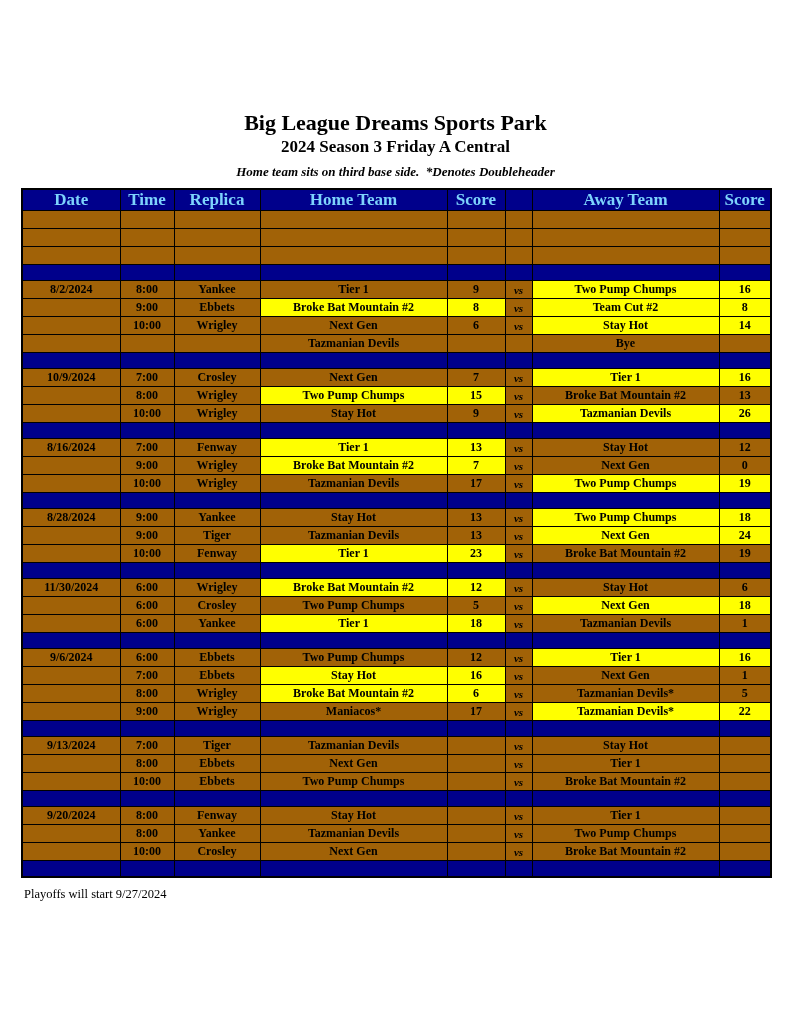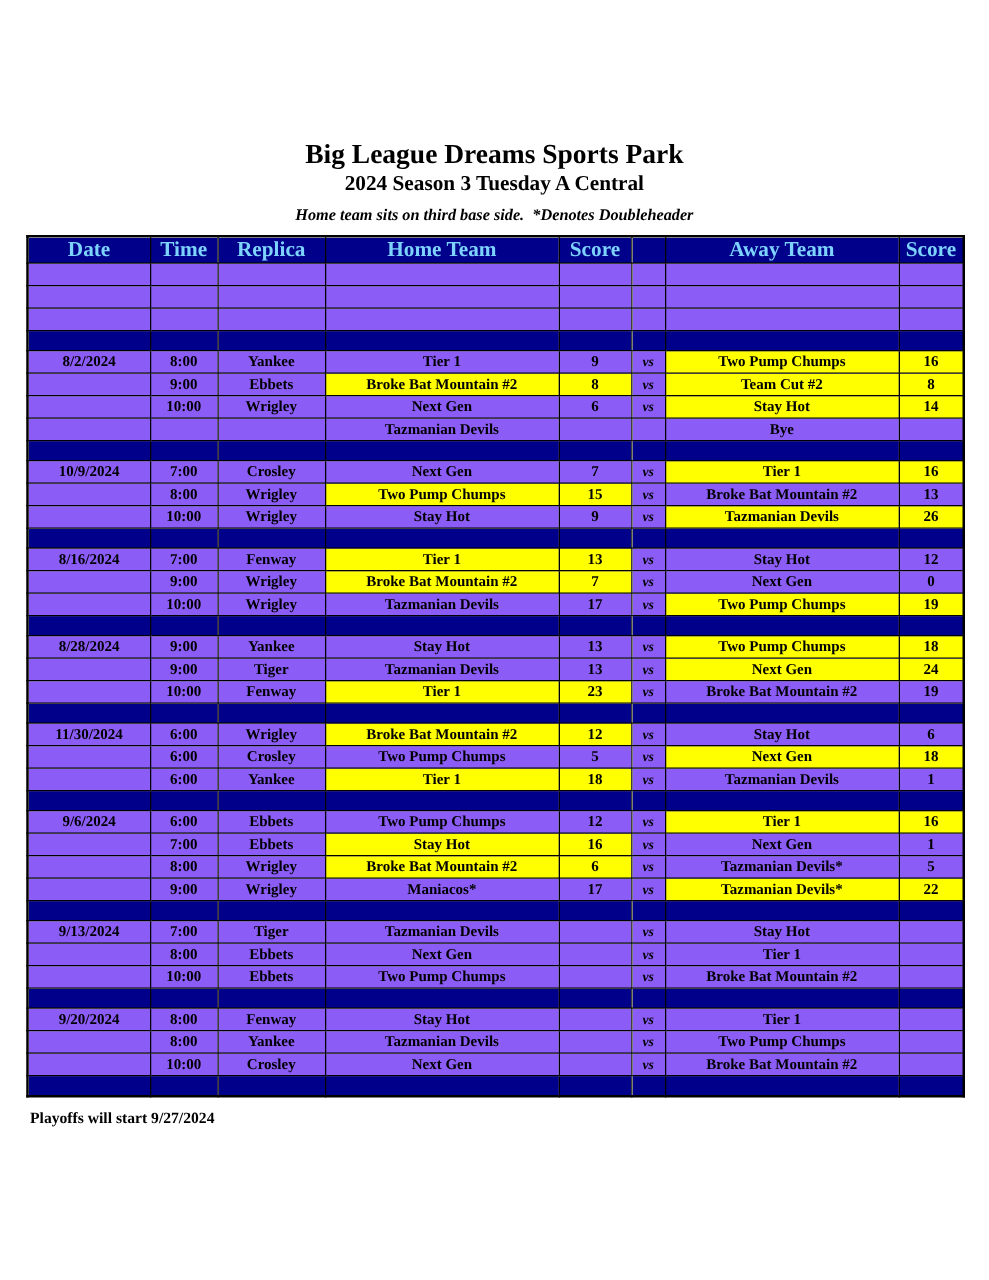--- a/index.html
+++ b/index.html
@@ -36,42 +36,42 @@
     padding:0 2px;
     overflow:hidden;
     white-space:nowrap;
   }
   .sched thead tr{height:19px;}
   .sched th{
     background:var(--navy);
     color:#7dd3fc;
     font-size:17px;
   }
-  .sched tbody tr{height:18px;background:#8b5cf6;}
+  .sched tbody tr{height:18px;background:#a16207;}
   .sched tr.blank{height:18px;}
   .sched tr.sep{height:16px;}
   .sched tr.sep td{background:var(--navy);}
   .sched td.hl{background:var(--highlight);}
   .sched td.vs{font-style:italic;font-size:11px;}
   .w-date{width:98px;} .w-time{width:54px;} .w-replica{width:86px;}
   .w-hteam{width:187px;} .w-hscore{width:58px;} .w-vs{width:27px;}
   .w-ateam{width:187px;} .w-ascore{width:52px;}
   .footer{
     margin:9px 0 0 24px;
     font-size:12.5px;
-    font-weight:bold;
+    font-weight:normal;
   }
 </style>
 </head>
 <body>
 
 <div class="page">
   <div class="titles">
     <div class="main-title">Big League Dreams Sports Park</div>
-    <div class="sub-title">2024 Season 3 Tuesday A Central</div>
+    <div class="sub-title">2024 Season 3 Friday A Central</div>
     <div class="note">Home team sits on third base side.  *Denotes Doubleheader</div>
   </div>
 
   <table class="sched">
     <colgroup>
       <col class="w-date">
         <col class="w-time">
         <col class="w-replica">
       <col class="w-hteam">
         <col class="w-hscore">

